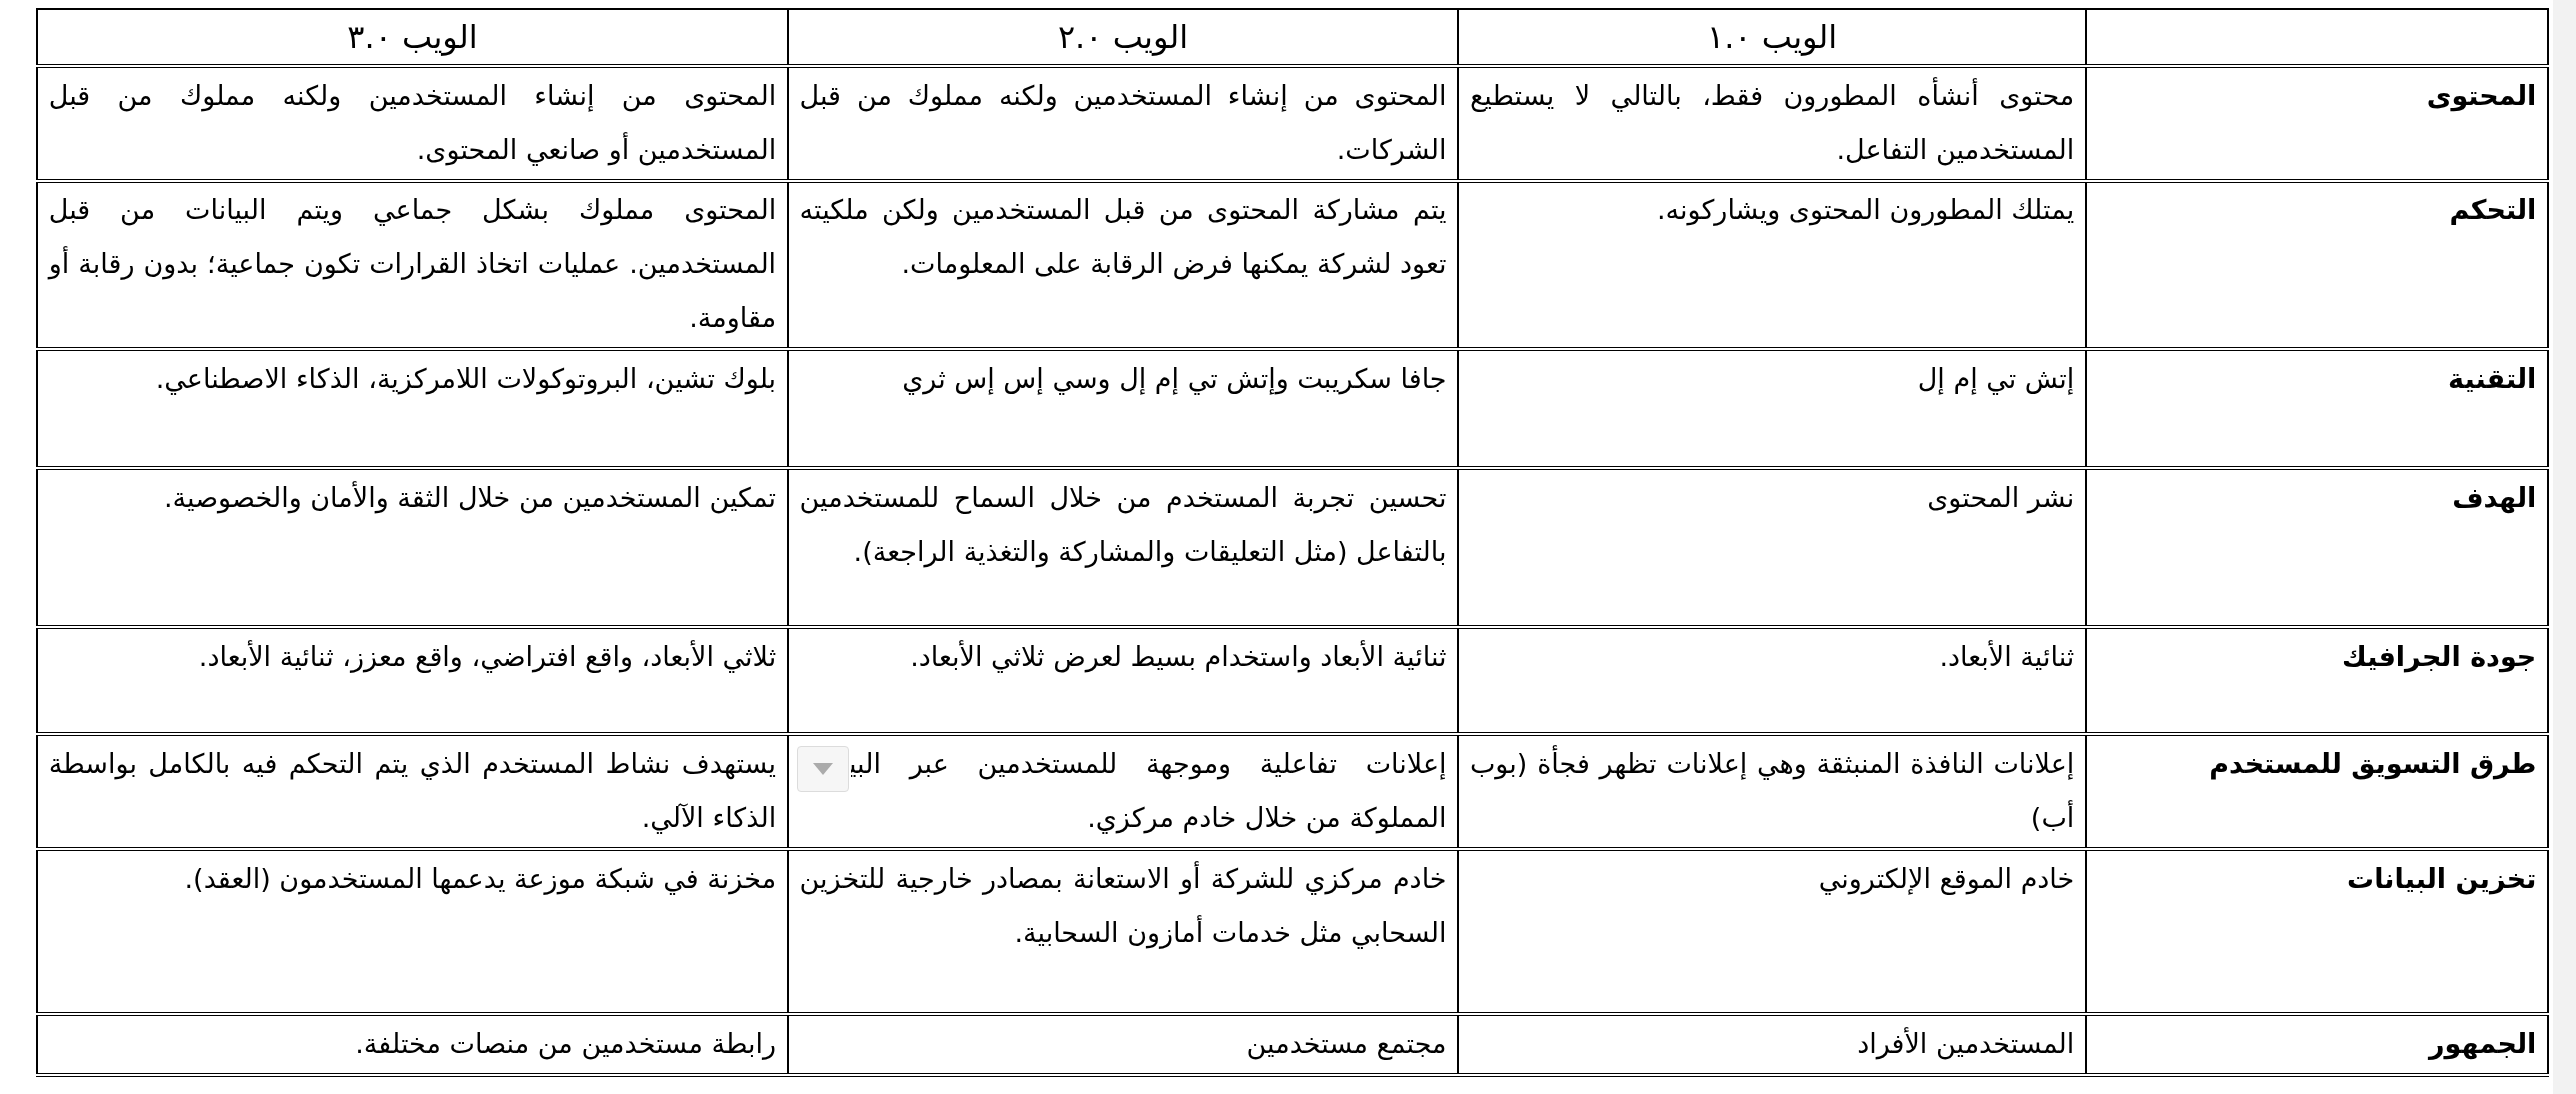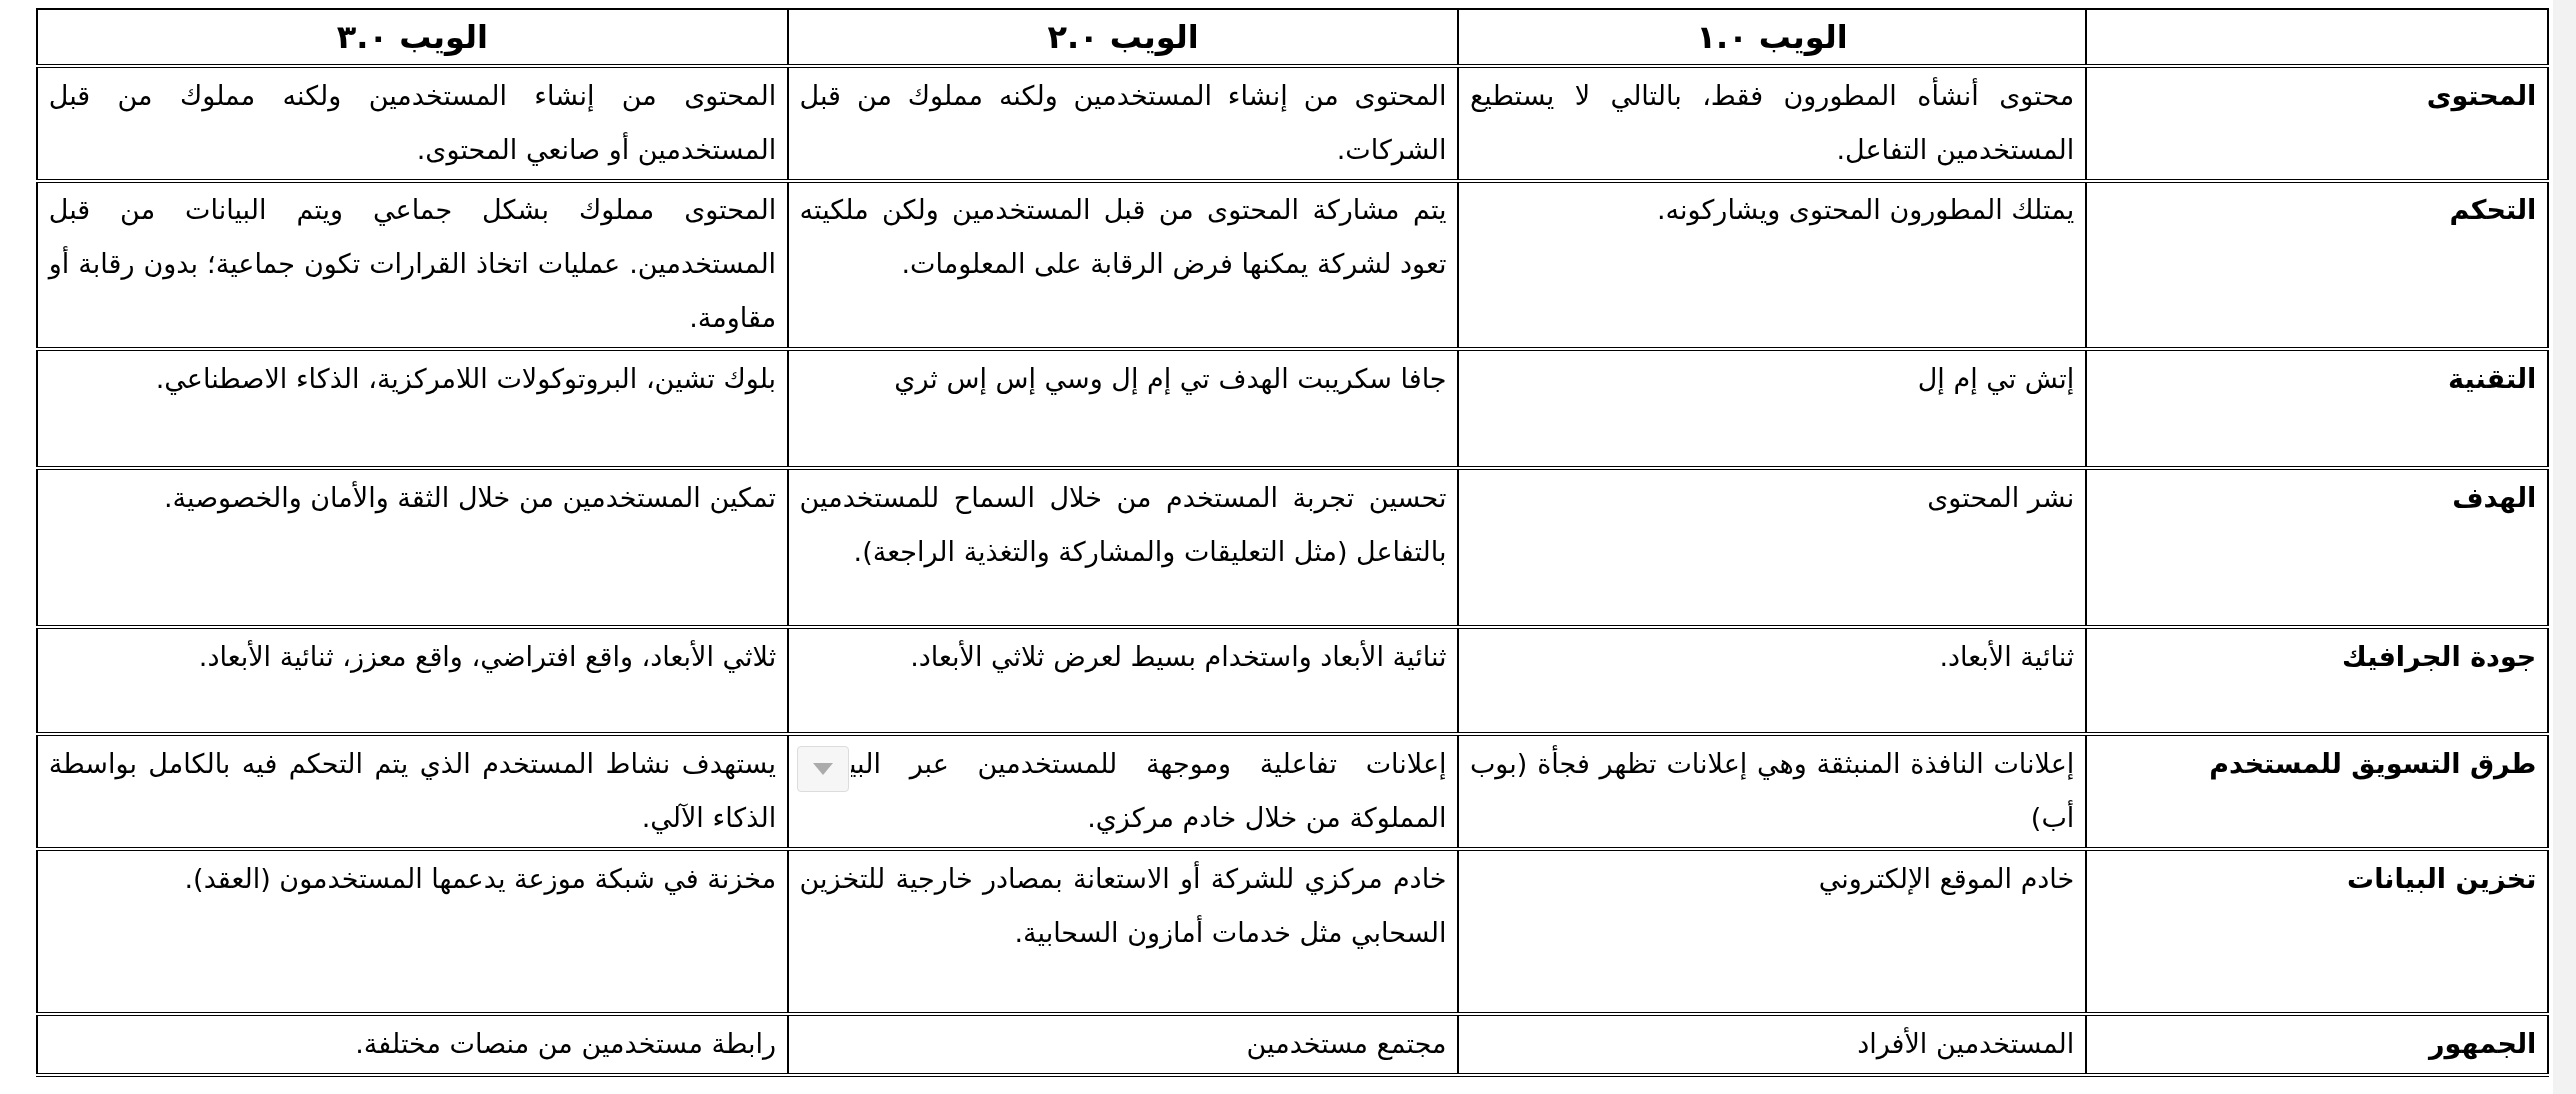--- a/index.html
+++ b/index.html
@@ -33,21 +33,21 @@
     border-top:4px double #000;
     border-bottom:4px double #000;
     padding:0.7px 10.7px 2px 10.7px;
     vertical-align:top;
     font-size:27px;
     line-height:54px;
     overflow:hidden;
   }
   table.cmp tr.hdr th{
     border-top:2.7px solid #000;
-    font-weight:bold;
+    font-weight:normal;
     font-size:32px;
     text-align:center;
     vertical-align:middle;
     padding-top:0;padding-bottom:0;
   }
   td.feature{
     font-weight:bold;
     text-align:right;
     padding-right:19px;
     font-size:31px;
@@ -114,21 +114,21 @@
       <tr class="r1">
         <td class="feature">التحكم</td>
         <td class="val">يمتلك المطورون المحتوى ويشاركونه.</td>
         <td class="val">يتم مشاركة المحتوى من قبل المستخدمين ولكن ملكيته تعود لشركة يمكنها فرض الرقابة على المعلومات.</td>
         <td class="val">المحتوى مملوك بشكل جماعي ويتم البيانات من قبل المستخدمين. عمليات اتخاذ القرارات تكون جماعية؛ بدون رقابة أو مقاومة.</td>
       </tr>
 
       <tr class="r2">
         <td class="feature">التقنية</td>
         <td class="val">إتش تي إم إل</td>
-        <td class="val">جافا سكريبت الهدف تي إم إل وسي إس إس ثري</td>
+        <td class="val">جافا سكريبت وإتش تي إم إل وسي إس إس ثري</td>
         <td class="val">بلوك تشين، البروتوكولات اللامركزية، الذكاء الاصطناعي.</td>
       </tr>
 
       <tr class="r3">
         <td class="feature">الهدف</td>
         <td class="val">نشر المحتوى</td>
         <td class="val">تحسين تجربة المستخدم من خلال السماح للمستخدمين بالتفاعل (مثل التعليقات والمشاركة والتغذية الراجعة).</td>
         <td class="val">تمكين المستخدمين من خلال الثقة والأمان والخصوصية.</td>
       </tr>
 

